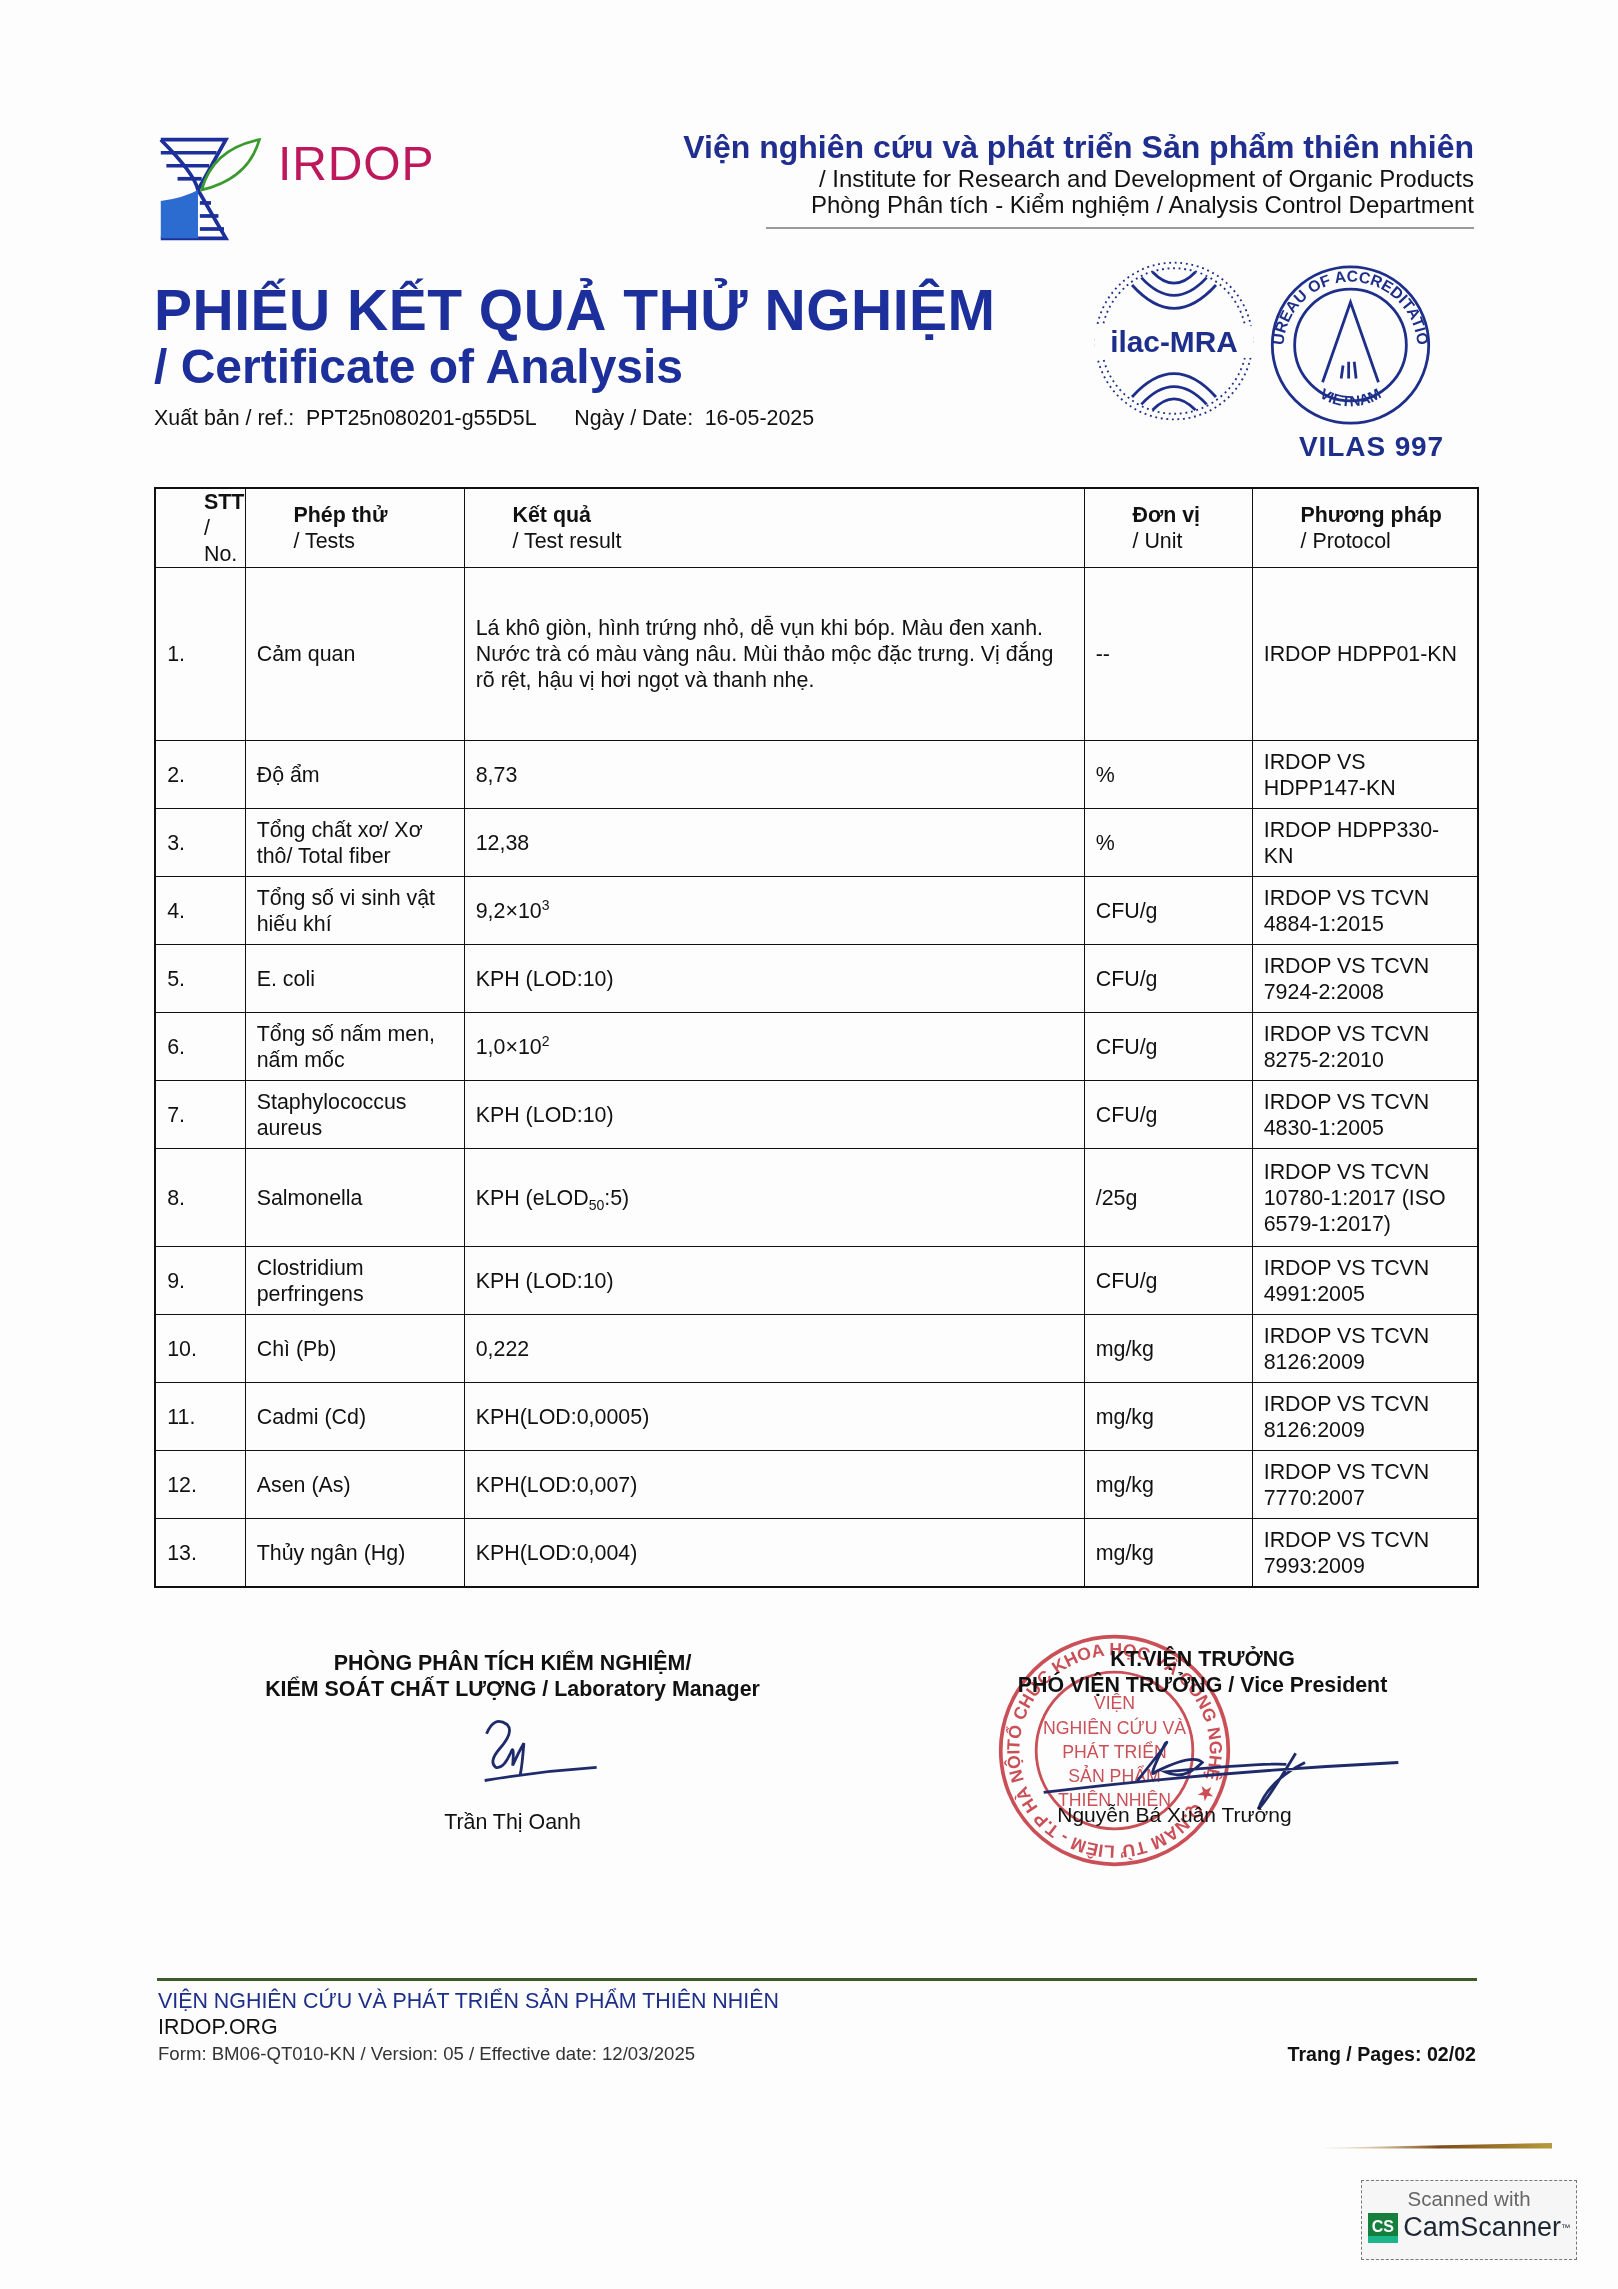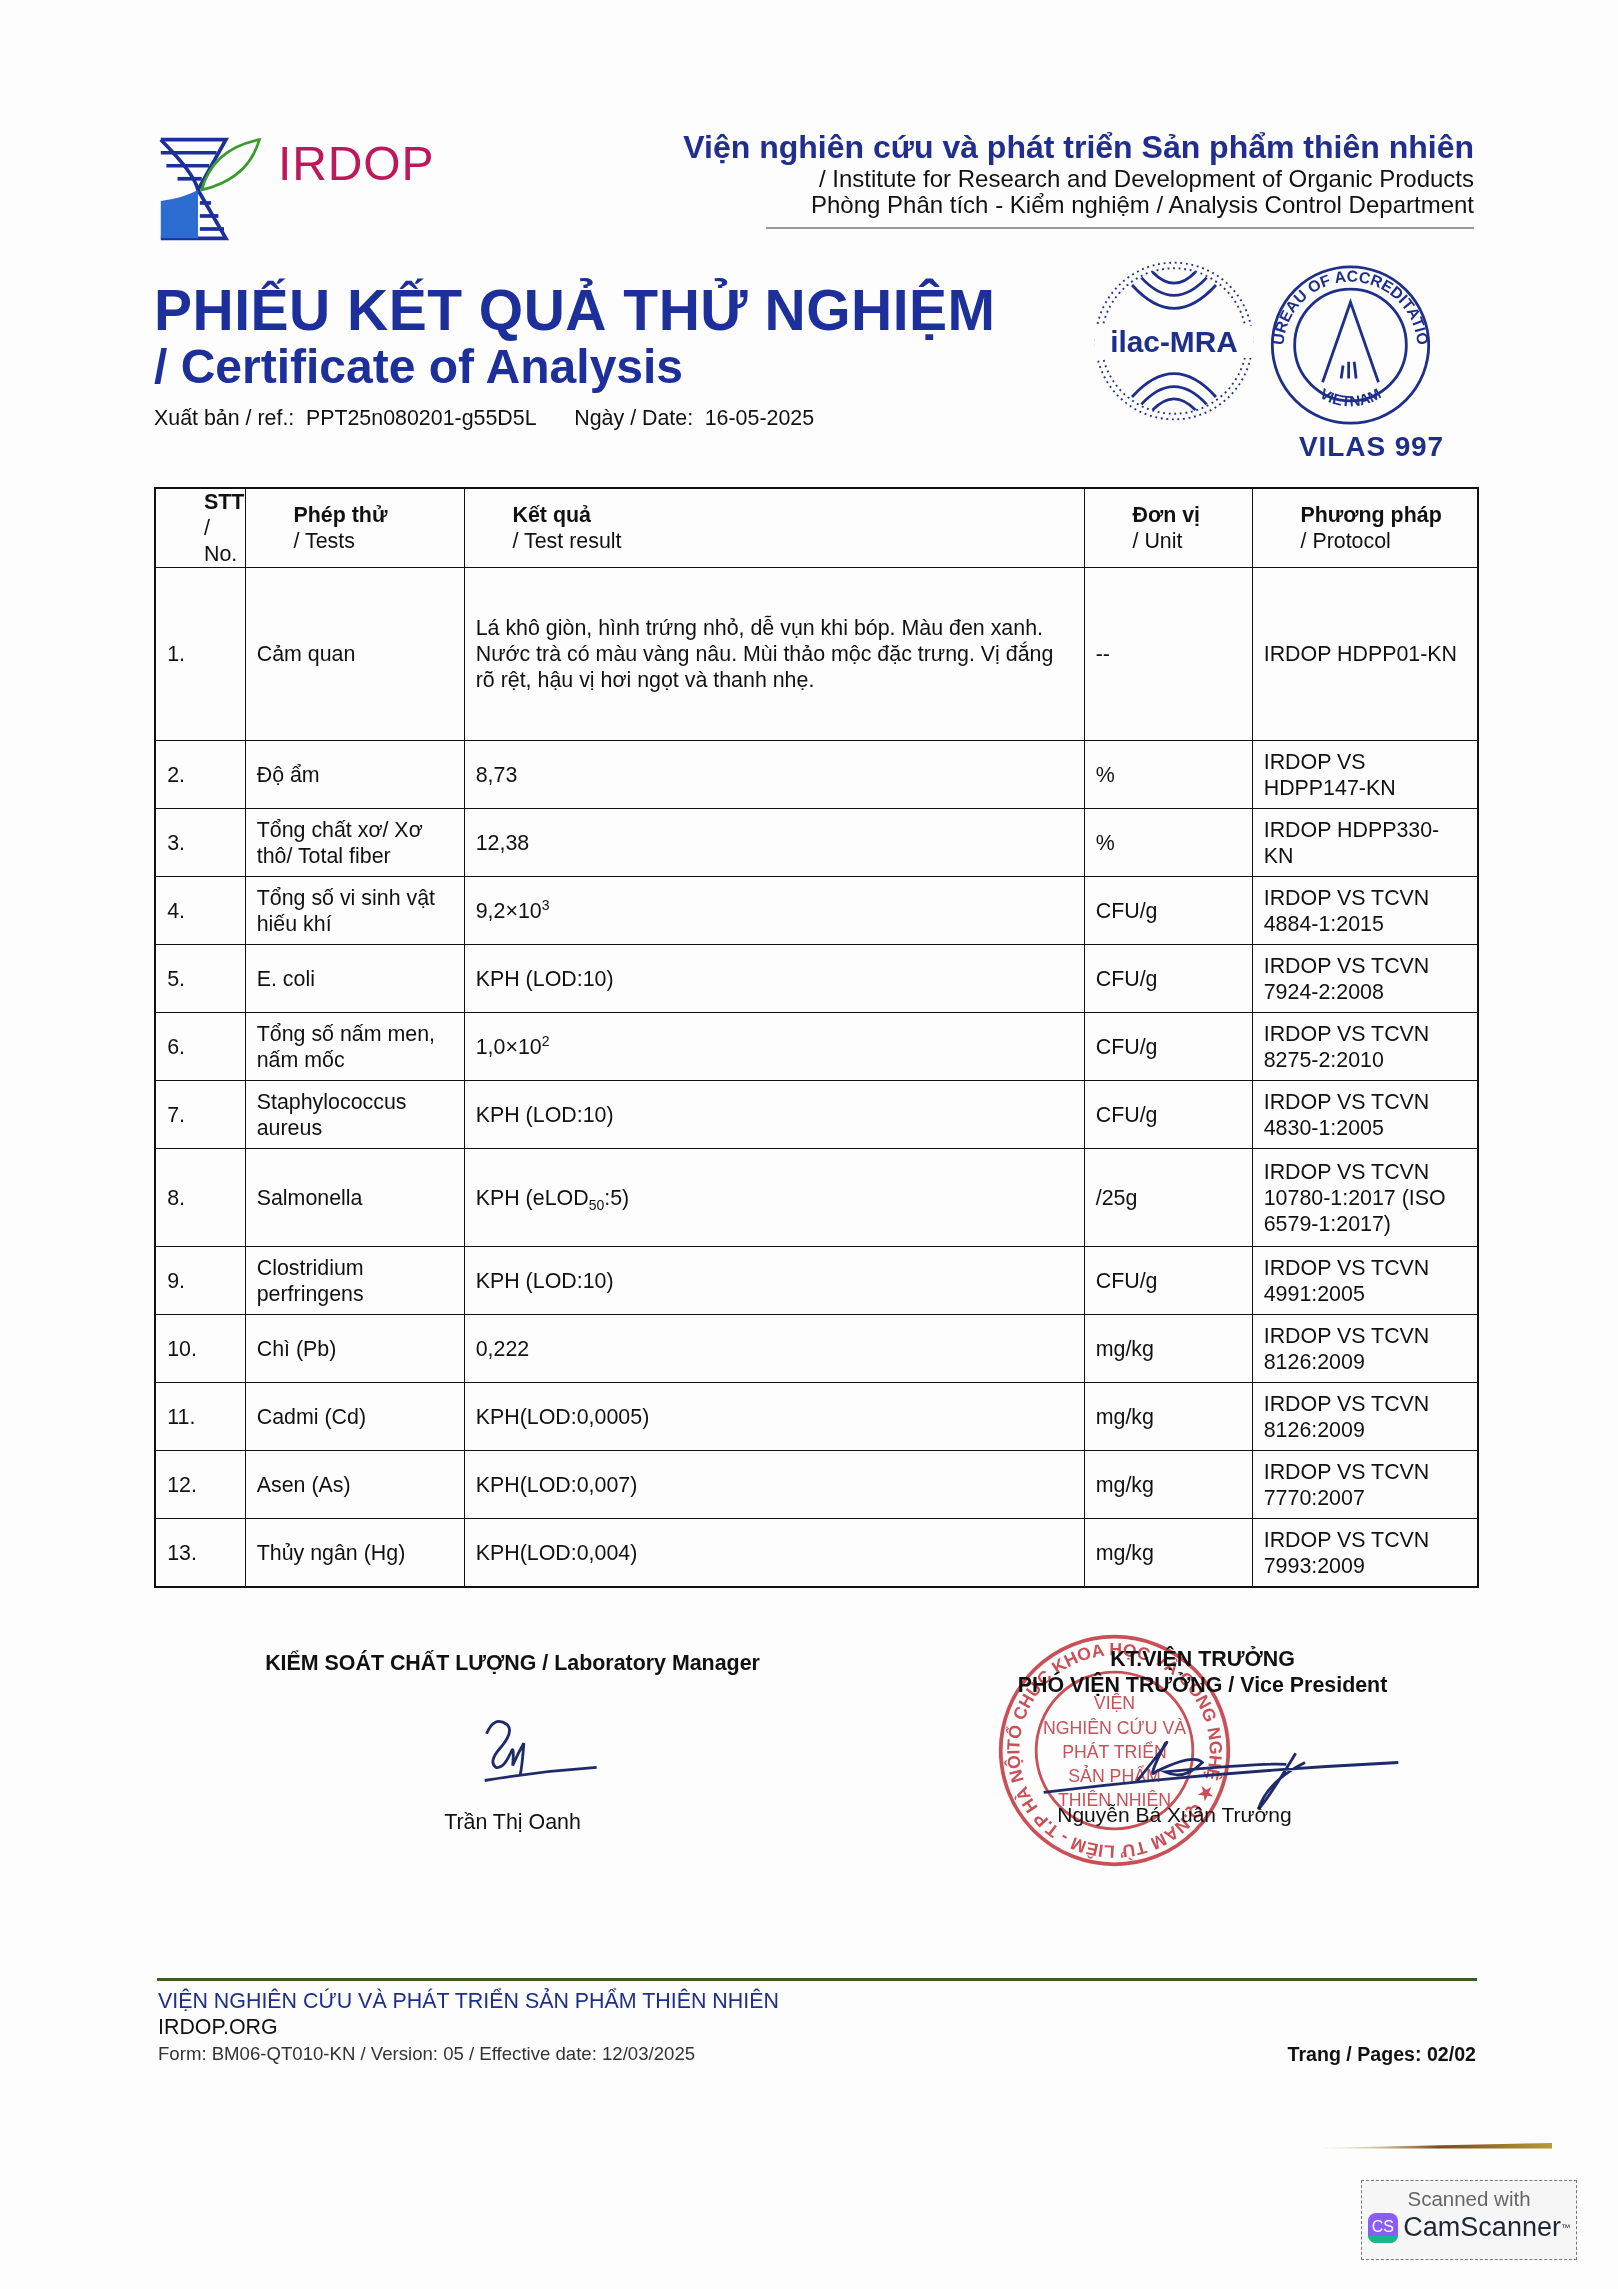--- a/index.html
+++ b/index.html
@@ -87,22 +87,22 @@
 
   
   #cs-badge {
     left: 1361px; top: 2180px; width: 216px; height: 80px;
     border: 1.9px dashed #777; background: #f6f6f6; box-sizing: border-box;
     text-align: center;
   }
   #cs-top { font-size: 20.5px; color: #666; margin-top: 5.6px; }
   #cs-row { display: flex; align-items: center; justify-content: center; margin-top: 1.9px; }
   #cs-icon {
-    width: 30px; height: 30px; border-radius: 8px; background: #8b5cf6;
-    color: #fff; font-weight: 400; font-size: 16px; line-height: 28px;
+    width: 30px; height: 30px; border-radius: 0; background: #15803d;
+    color: #fff; font-weight: 700; font-size: 16px; line-height: 28px;
     position: relative; overflow: hidden; margin-right: 5.6px;
   }
   #cs-icon::after { content: ""; position: absolute; left: 0; right: 0; bottom: 0; height: 6.5px; background: #1bb68a; }
   #cs-brand { font-size: 27px; color: #1d2733; }
   #cs-tm { font-size: 9.3px; color: #1d2733; vertical-align: super; }
 </style>
 </head>
 <body>
 
 <svg id="logo-mark" class="abs" viewBox="0 0 116 114">
@@ -284,20 +284,21 @@
       <td class="no">13.</td>
       <td>Thủy ngân (Hg)</td>
       <td>KPH(LOD:0,004)</td>
       <td>mg/kg</td>
       <td class="proto">IRDOP VS TCVN 7993:2009</td>
     </tr>
   </tbody>
 </table>
 
 <div id="lab-title" class="abs">
+  <div>PHÒNG PHÂN TÍCH KIỂM NGHIỆM/</div>
   <div>KIỂM SOÁT CHẤT LƯỢNG / Laboratory Manager</div>
 </div>
 <svg id="lab-sig" class="abs" viewBox="0 0 150 80">
   <path d="M22 20 Q30 0 44 10 Q52 18 36 36 Q24 50 32 56 Q40 58 48 40 Q52 30 50 54 Q56 40 62 30 Q60 56 58 64 M20 70 Q80 60 140 56" fill="none" stroke="#1f2a6a" stroke-width="3"></path>
 </svg>
 <div id="lab-name" class="abs">Trần Thị Oanh</div>
 
 <svg id="stamp" class="abs" viewBox="0 0 252 252">
   <defs>
       <path id="stamp-ring" d="M126 126 m-102 0 a102 102 0 1 1 204 0 a102 102 0 1 1 -204 0"></path>

